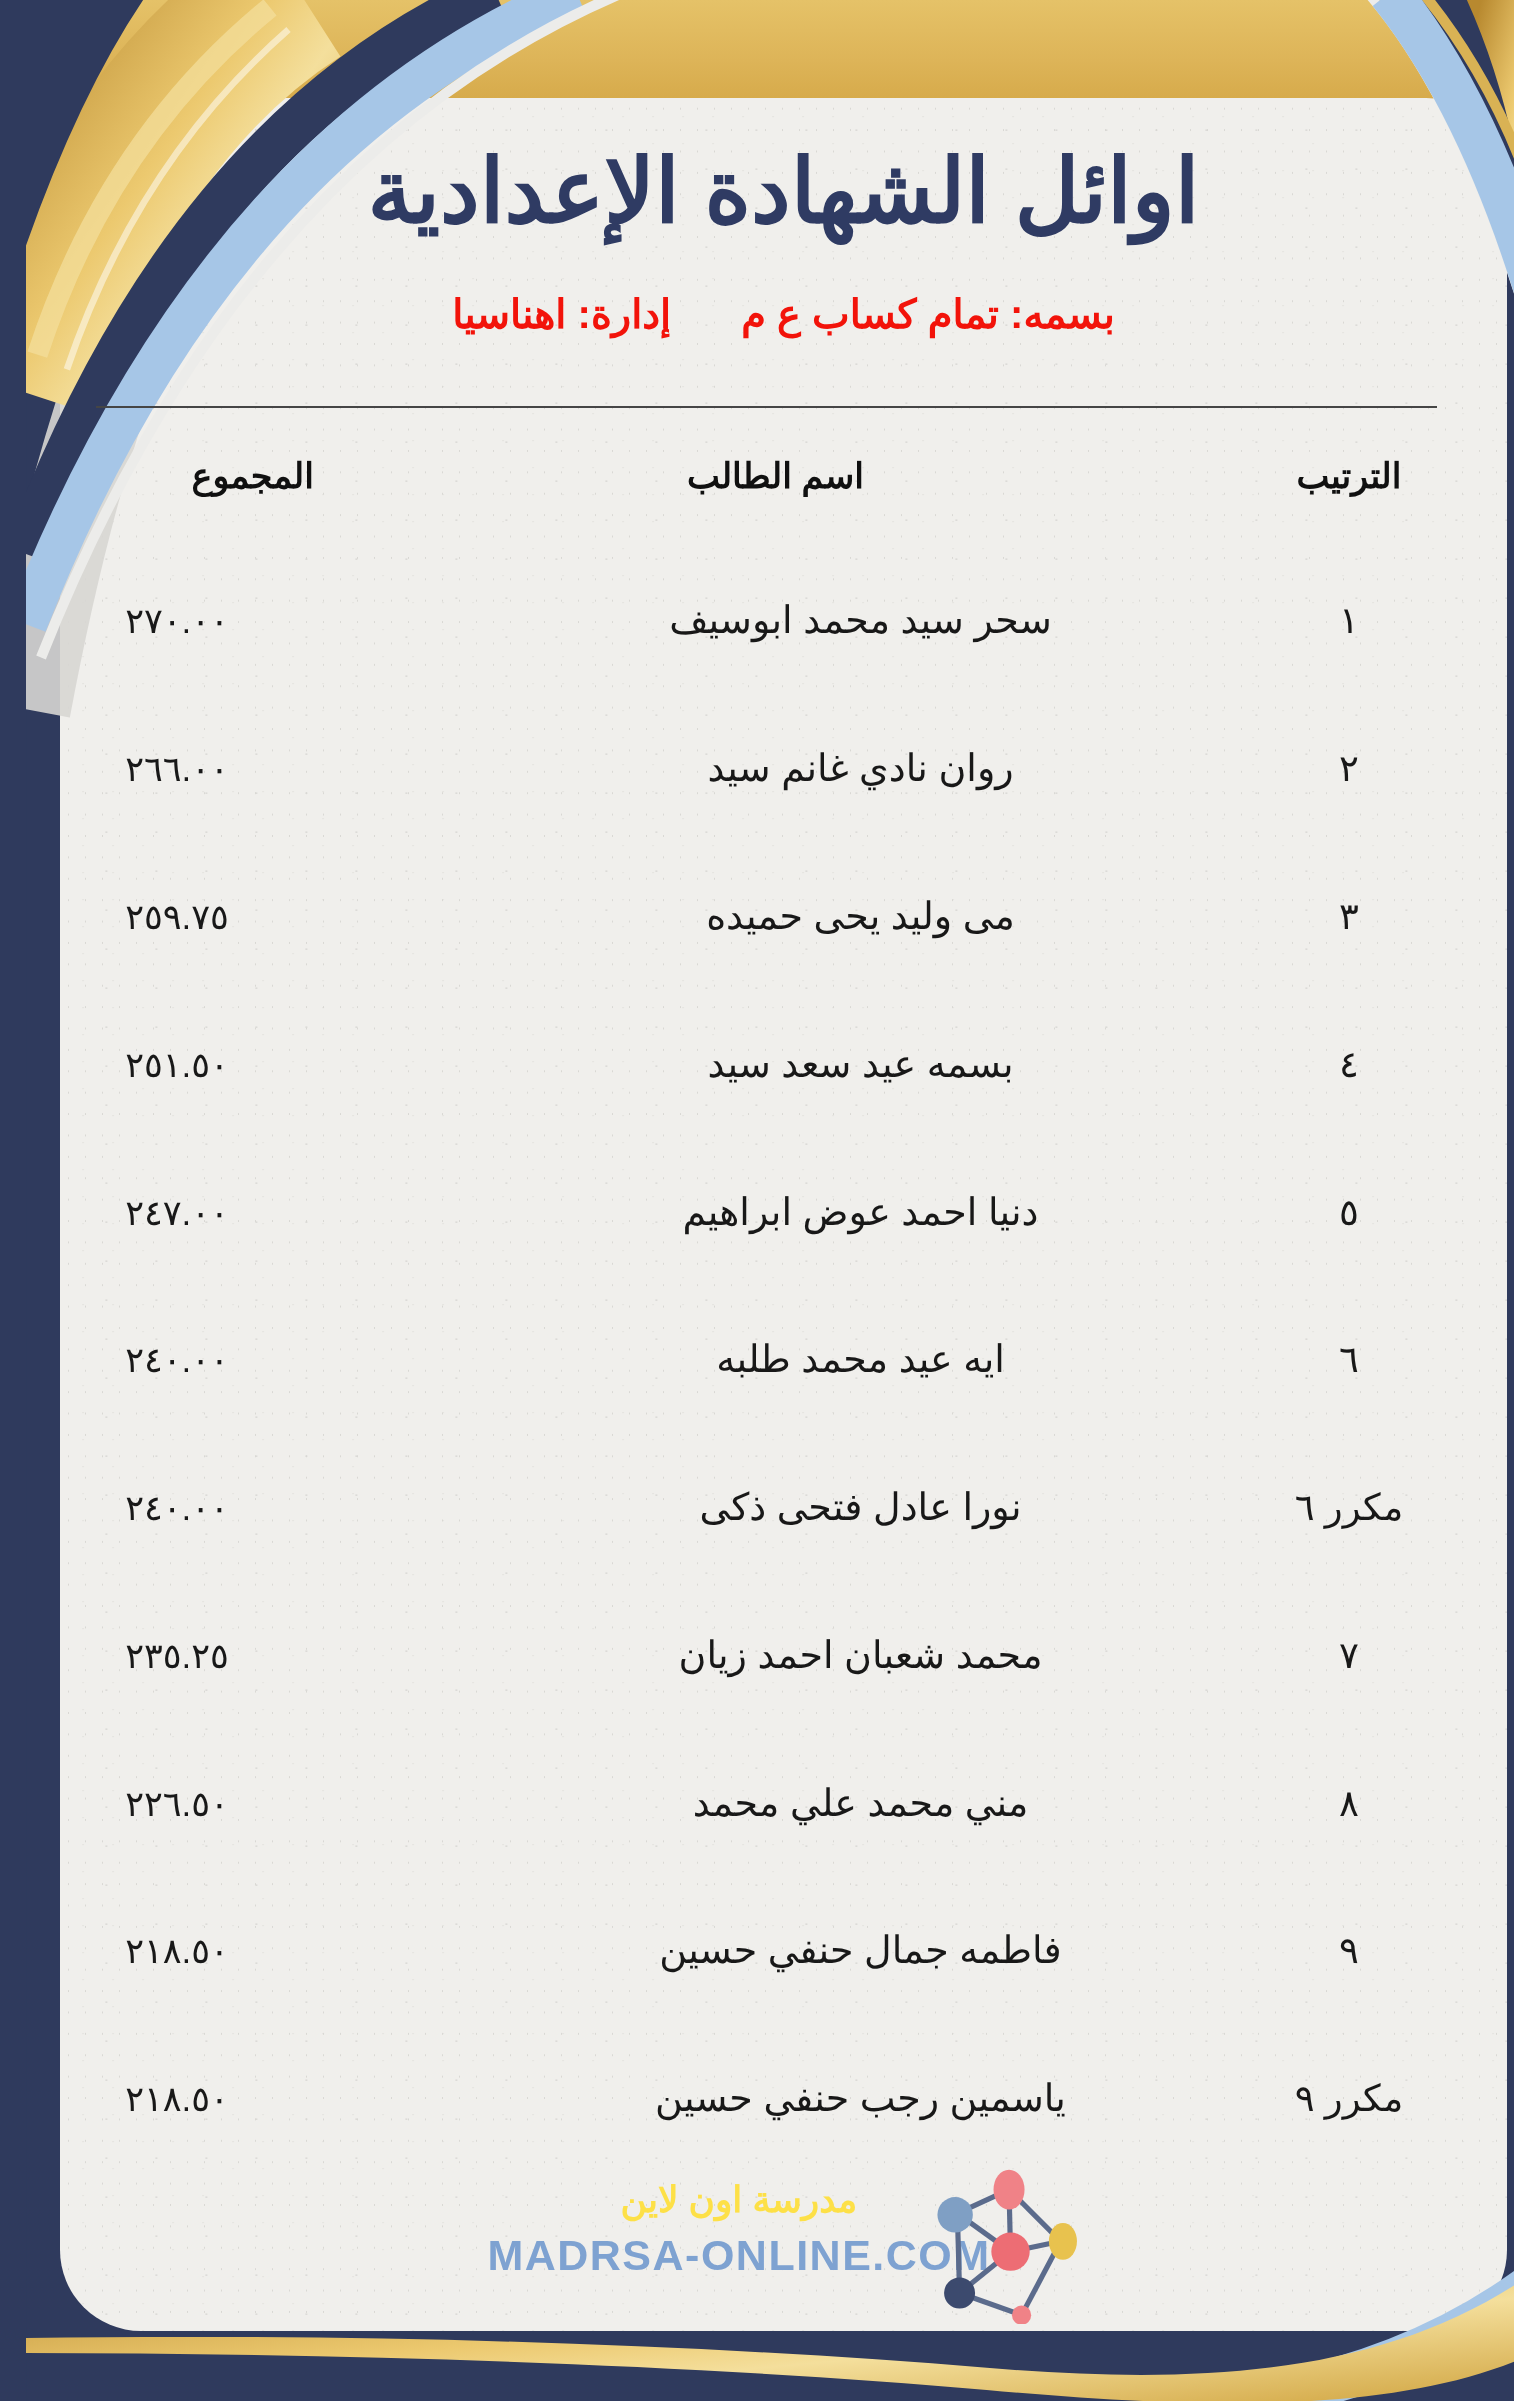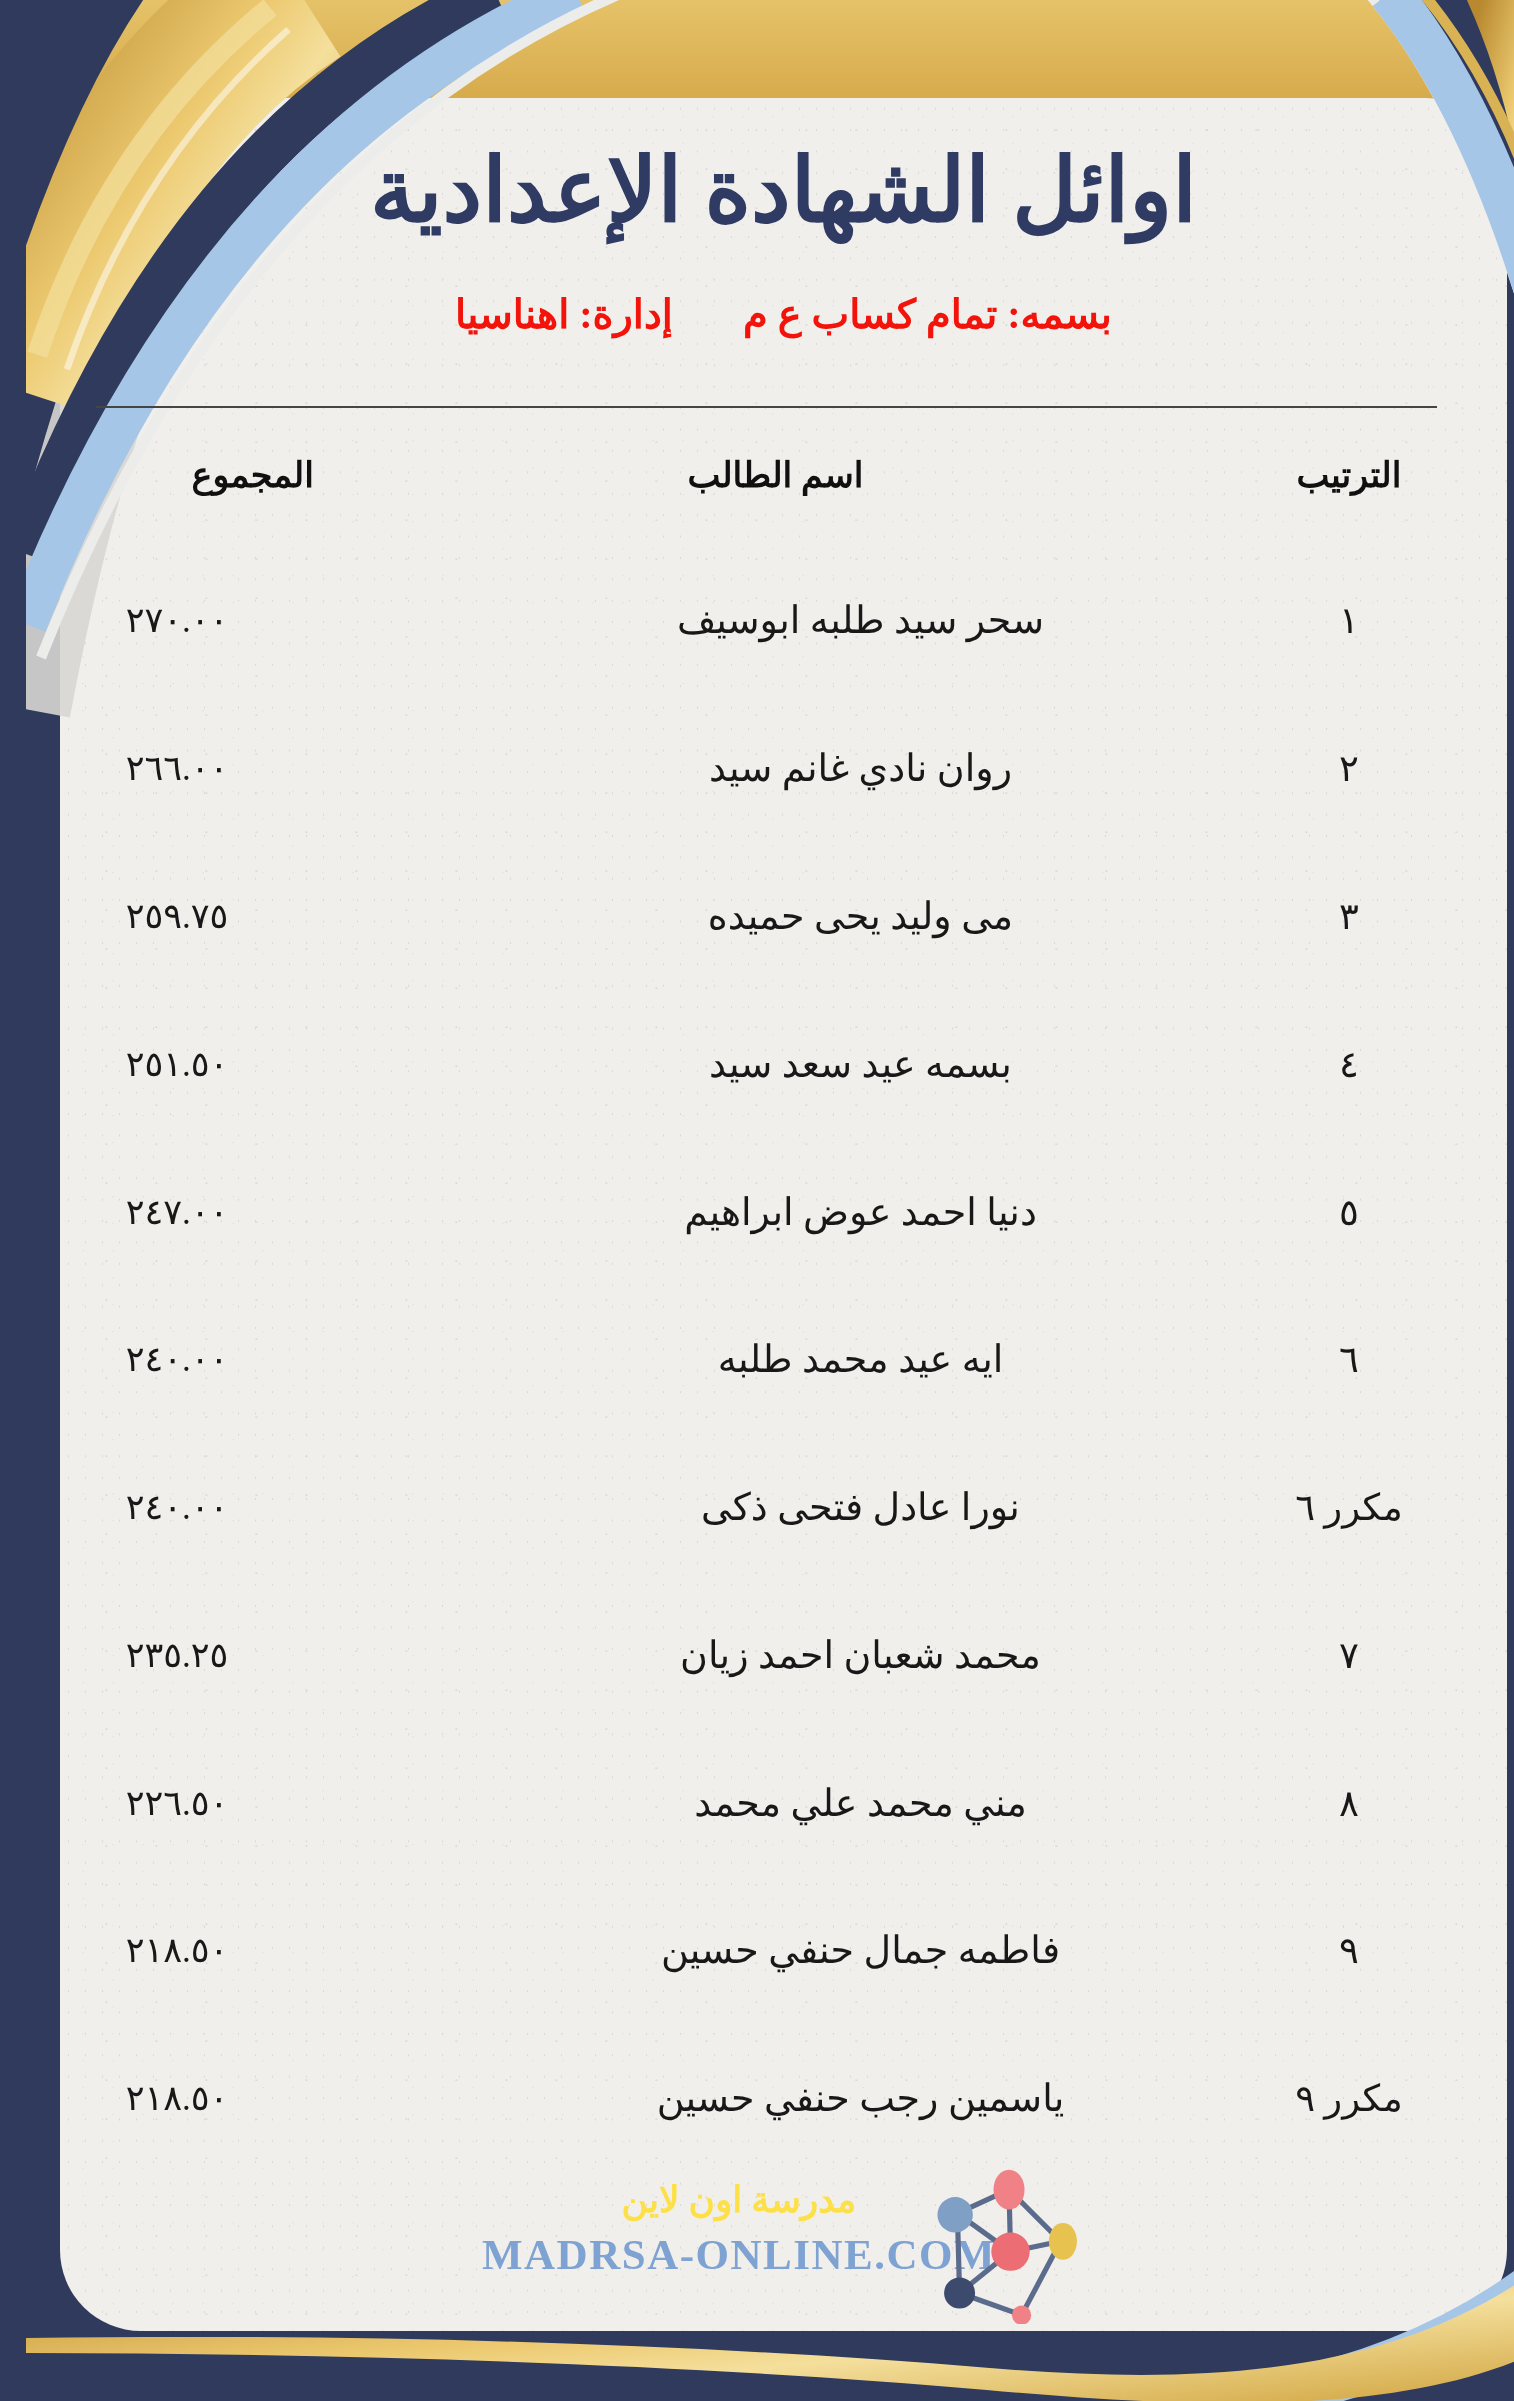--- a/index.html
+++ b/index.html
@@ -1,17 +1,17 @@
 <!DOCTYPE html>
 <html lang="ar" dir="rtl" style="font-size:11.8px"><head>
 <meta charset="utf-8">
 <style>
   html,body{margin:0;padding:0;background:#2f3a5d;}
   #stage{position:relative;width:1488px;height:2401px;overflow:hidden;
-         font-family:Liberation Serif, serif;direction:rtl;}
+         font-family:Liberation Sans, sans-serif;direction:rtl;}
   svg{position:absolute;left:0;top:0;pointer-events:none;}
   #bg-layer{z-index:0;}
   
   #paper-card{
     position:absolute;z-index:1;left:34px;top:98px;width:1447px;height:2233px;
     border-radius:81px;background-color:#f0efec;
     background-image:
       radial-gradient(#d9d8d4 0.7px, transparent 1px),
       radial-gradient(#e4e3df 0.7px, transparent 1px),
       radial-gradient(#cfcecb 1px, transparent 1.3px);
@@ -118,21 +118,21 @@
 
     <div class="header-row">
       <div class="cell h-rank">الترتيب</div>
       <div class="cell h-name">اسم الطالب</div>
       <div class="cell h-total">المجموع</div>
     </div>
 
     <div id="table-body">
         <div class="row" style="top: 587px;">
       <div class="cell rank">١</div>
-      <div class="cell name">سحر سيد طلبه ابوسيف</div>
+      <div class="cell name">سحر سيد محمد ابوسيف</div>
       <div class="cell total">٢٧٠.٠٠</div>
     </div>
         <div class="row" style="top: 735px;">
       <div class="cell rank">٢</div>
       <div class="cell name">روان نادي غانم سيد</div>
       <div class="cell total">٢٦٦.٠٠</div>
     </div>
         <div class="row" style="top: 883px;">
       <div class="cell rank">٣</div>
       <div class="cell name">مى وليد يحى حميده</div>

